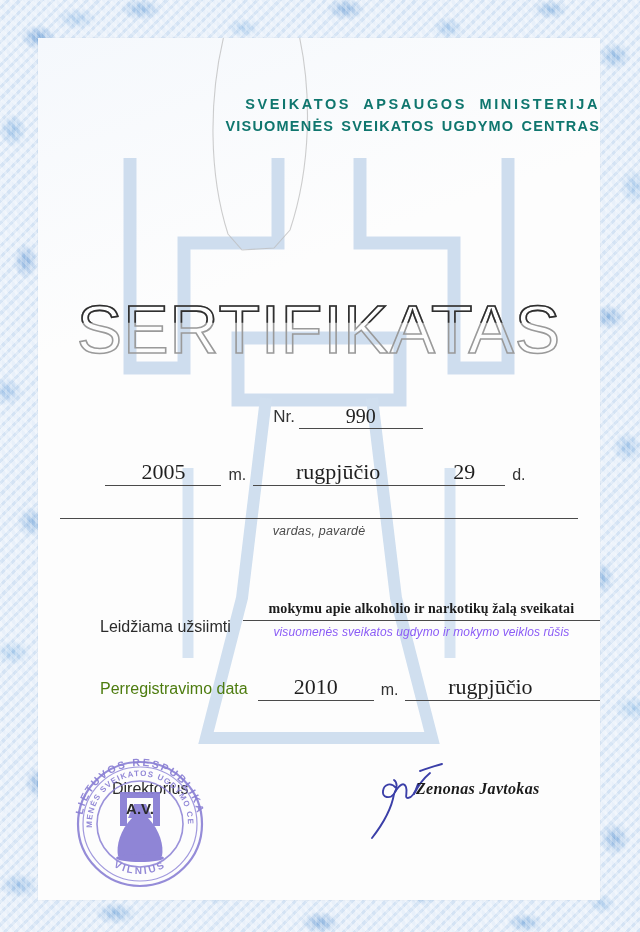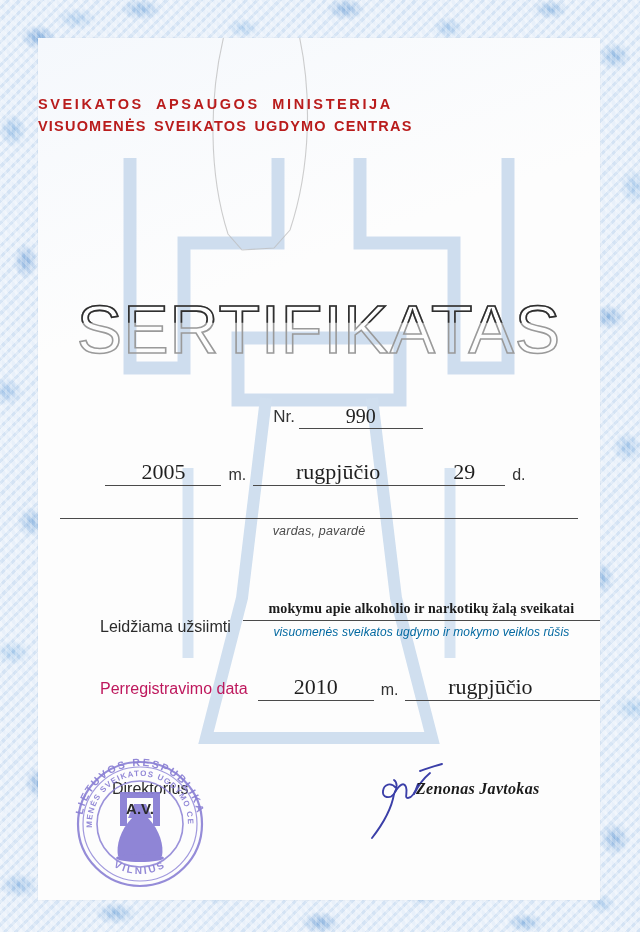--- a/index.html
+++ b/index.html
@@ -104,22 +104,22 @@
     position: absolute;
     inset: 0;
     z-index: 3;
   }
 
   .ministry {
     position: absolute;
     top: 58px;
     left: 0;
     width: 562px;
-    text-align: left;
-    color: #b91c1c;
+    text-align: right;
+    color: #0f766e;
   }
   .ministry .l1 {
     font-size: 14.5px;
     font-weight: bold;
     letter-spacing: 2.6px;
     word-spacing: 6px;
     white-space: nowrap;
   }
   .ministry .l2 {
     font-size: 14.5px;
@@ -275,38 +275,38 @@
     font-size: 14px;
     color: #1b1b1b;
     padding-bottom: 3px;
     white-space: nowrap;
     letter-spacing: .1px;
   }
   .act-rule { border-bottom: 1.3px solid #4a4a4a; }
   .act-caption {
     font-size: 12px;
     font-style: italic;
-    color: #0369a1;
+    color: #8b5cf6;
     margin-top: 4px;
     letter-spacing: .1px;
     white-space: nowrap;
   }
 
   
   .rereg-row {
     position: absolute;
     top: 637px;
     left: 62px;
     width: 500px;
     display: flex;
     align-items: flex-end;
   }
   .rereg-label {
     font-size: 16px;
-    color: #be185d;
+    color: #4d7c0f;
     padding-bottom: 3px;
     white-space: nowrap;
     margin-right: 10px;
   }
 
   
   .dir-row {
     position: absolute;
     top: 706px;
     left: 0;

